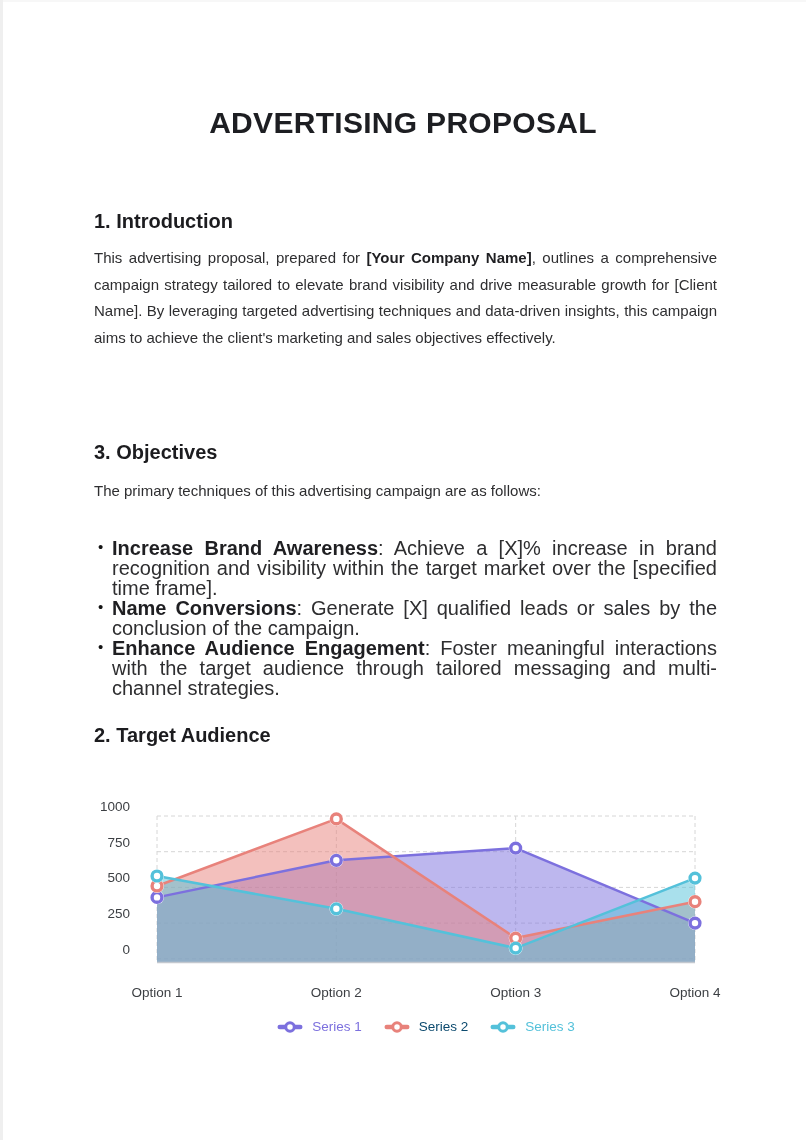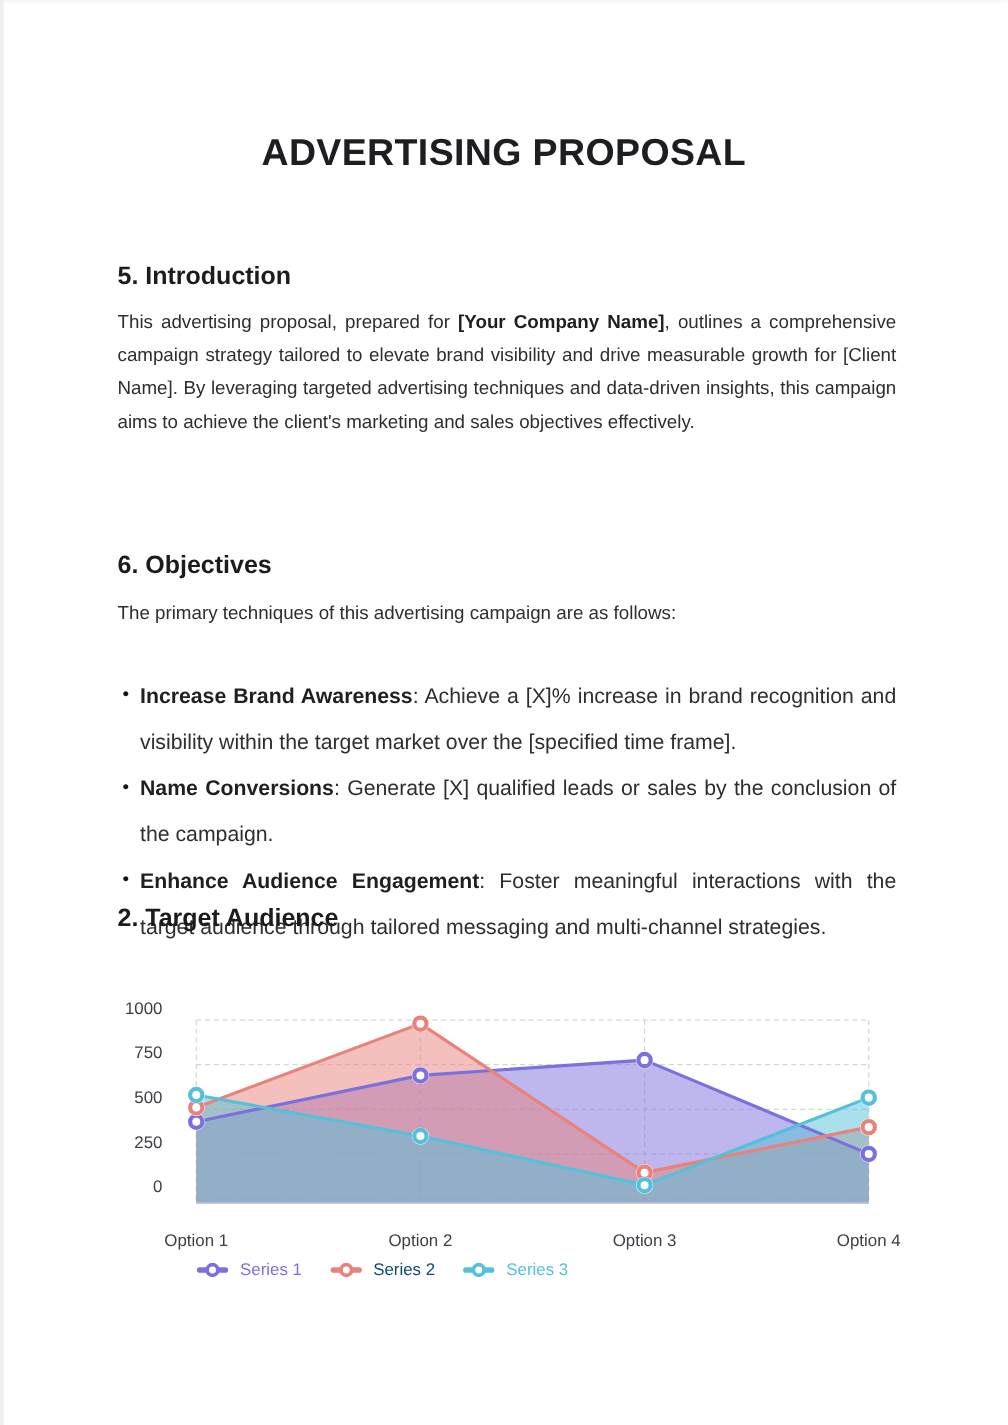--- a/index.html
+++ b/index.html
@@ -11,41 +11,41 @@
   .sec-h{position:absolute;left:94px;margin:0;font-size:20px;line-height:26px;font-weight:700;color:#1c1c1f;}
   .h-intro{top:208px}
   .h-obj{top:439px}
   .h-aud{top:722px}
   .body-text{position:absolute;left:94px;width:623px;margin:0;font-size:15px;line-height:26.5px;
              color:#2e2e30;text-align:justify;}
   .body-text b, .obj-list b{font-weight:700;color:#1f1f22;}
   .p-intro{top:245px}
   .p-obj{top:478px;text-align:left;}
   .obj-list{position:absolute;top:538px;left:94px;width:623px;margin:0;padding:0;list-style:none;}
-  .obj-list li{position:relative;padding-left:18px;font-size:17px;line-height:37px;
+  .obj-list li{position:relative;padding-left:18px;font-size:20px;line-height:20px;
                color:#2e2e30;text-align:justify;}
   .obj-list li::before{content:"\2022";position:absolute;left:4px;top:-1px;color:#141414;font-size:15px;}
   .chart-wrap{position:absolute;top:795px;left:0;width:806px;height:260px;}
   .chart-svg{position:absolute;top:0;left:0;}
   .chart-svg text{font-family:"Liberation Sans",sans-serif;}
-  .legend{position:absolute;top:213px;left:157px;width:538px;display:flex;
+  .legend{position:absolute;top:224px;left:157px;width:538px;display:flex;justify-content:center;
           align-items:center;gap:22px;}
   .legend-item{display:flex;align-items:center;gap:9px;font-size:13.5px;line-height:16px;}
 </style>
 </head>
 <body>
 
 <div class="page">
 
   <h1 class="doc-title">ADVERTISING PROPOSAL</h1>
 
-  <h2 class="sec-h h-intro">5. Introduction</h2>
+  <h2 class="sec-h h-intro">1. Introduction</h2>
   <p class="body-text p-intro"><span>This advertising proposal, prepared for </span><b>[Your Company Name]</b><span>, outlines a comprehensive campaign strategy tailored to elevate brand visibility and drive measurable growth for [Client Name]. By leveraging targeted advertising techniques and data-driven insights, this campaign aims to achieve the client's marketing and sales objectives effectively.</span></p>
 
-  <h2 class="sec-h h-obj">6. Objectives</h2>
+  <h2 class="sec-h h-obj">3. Objectives</h2>
   <p class="body-text p-obj">The primary techniques of this advertising campaign are as follows:</p>
   <ul class="obj-list">
       <li><b>Increase Brand Awareness</b>: Achieve a [X]% increase in brand recognition and visibility within the target market over the [specified time frame].</li>
       <li><b>Name Conversions</b>: Generate [X] qualified leads or sales by the conclusion of the campaign.</li>
       <li><b>Enhance Audience Engagement</b>: Foster meaningful interactions with the target audience through tailored messaging and multi-channel strategies.</li>
     </ul>
 
   <h2 class="sec-h h-aud">2. Target Audience</h2>
 
   <div class="chart-wrap">

